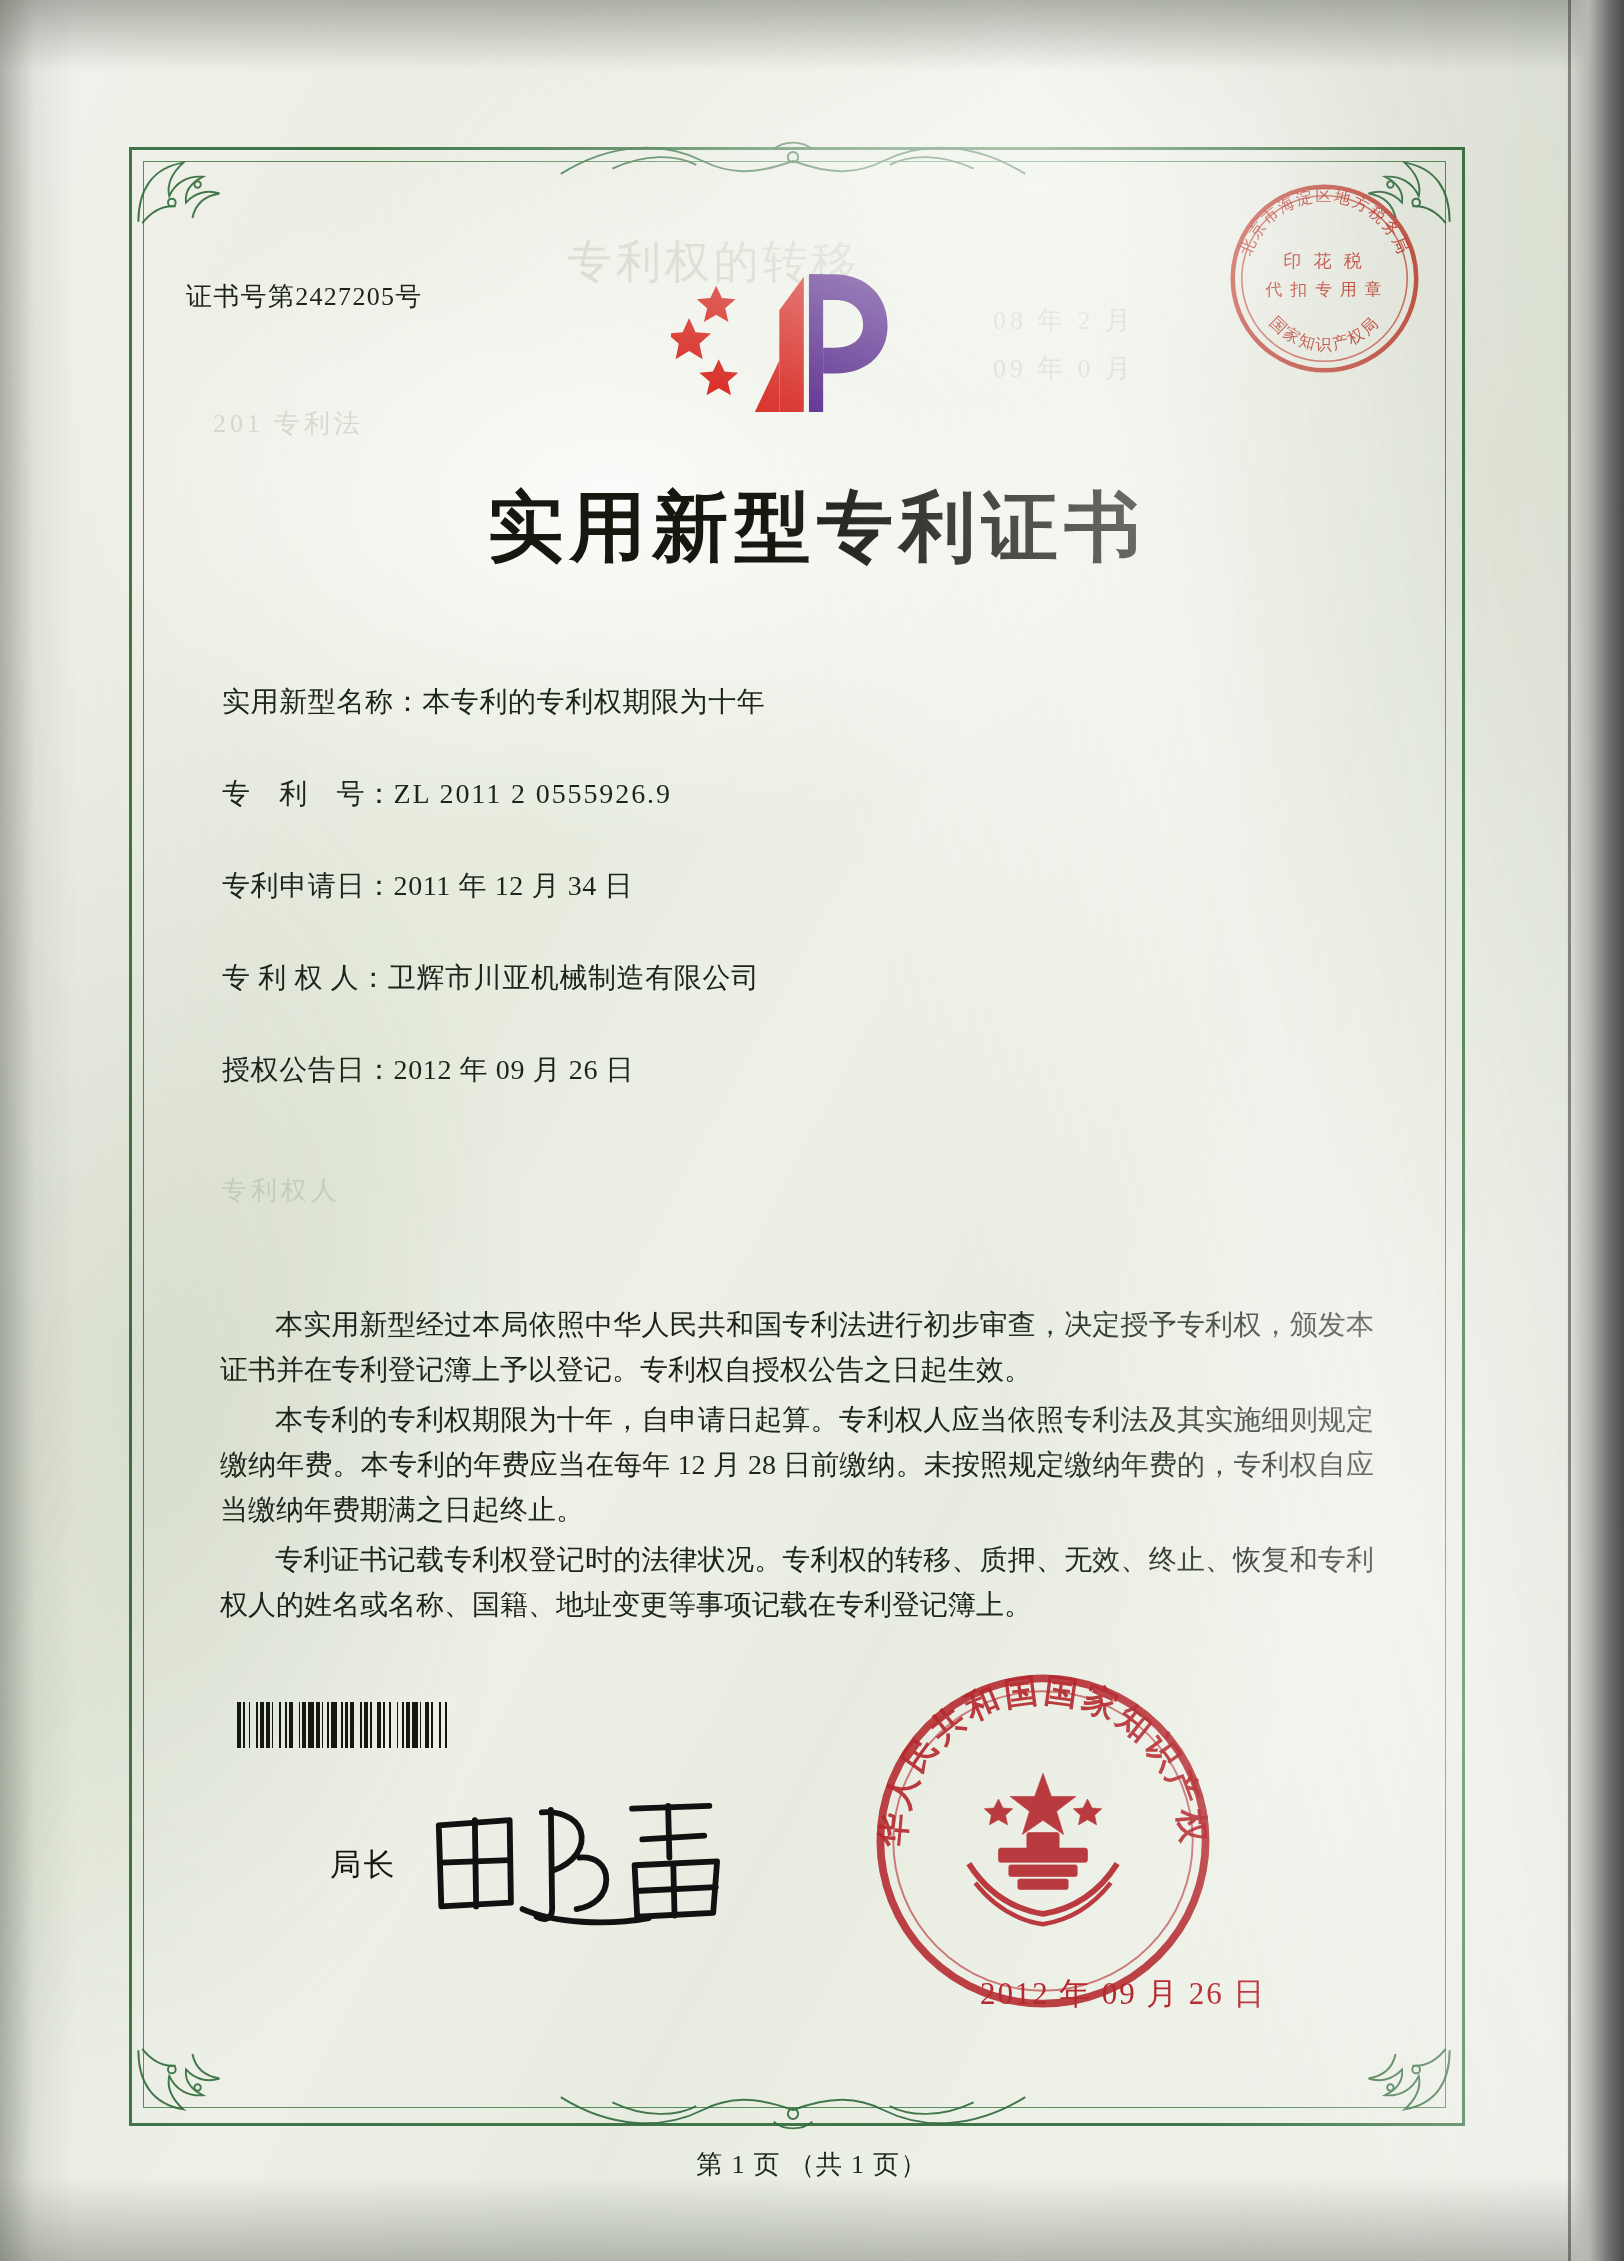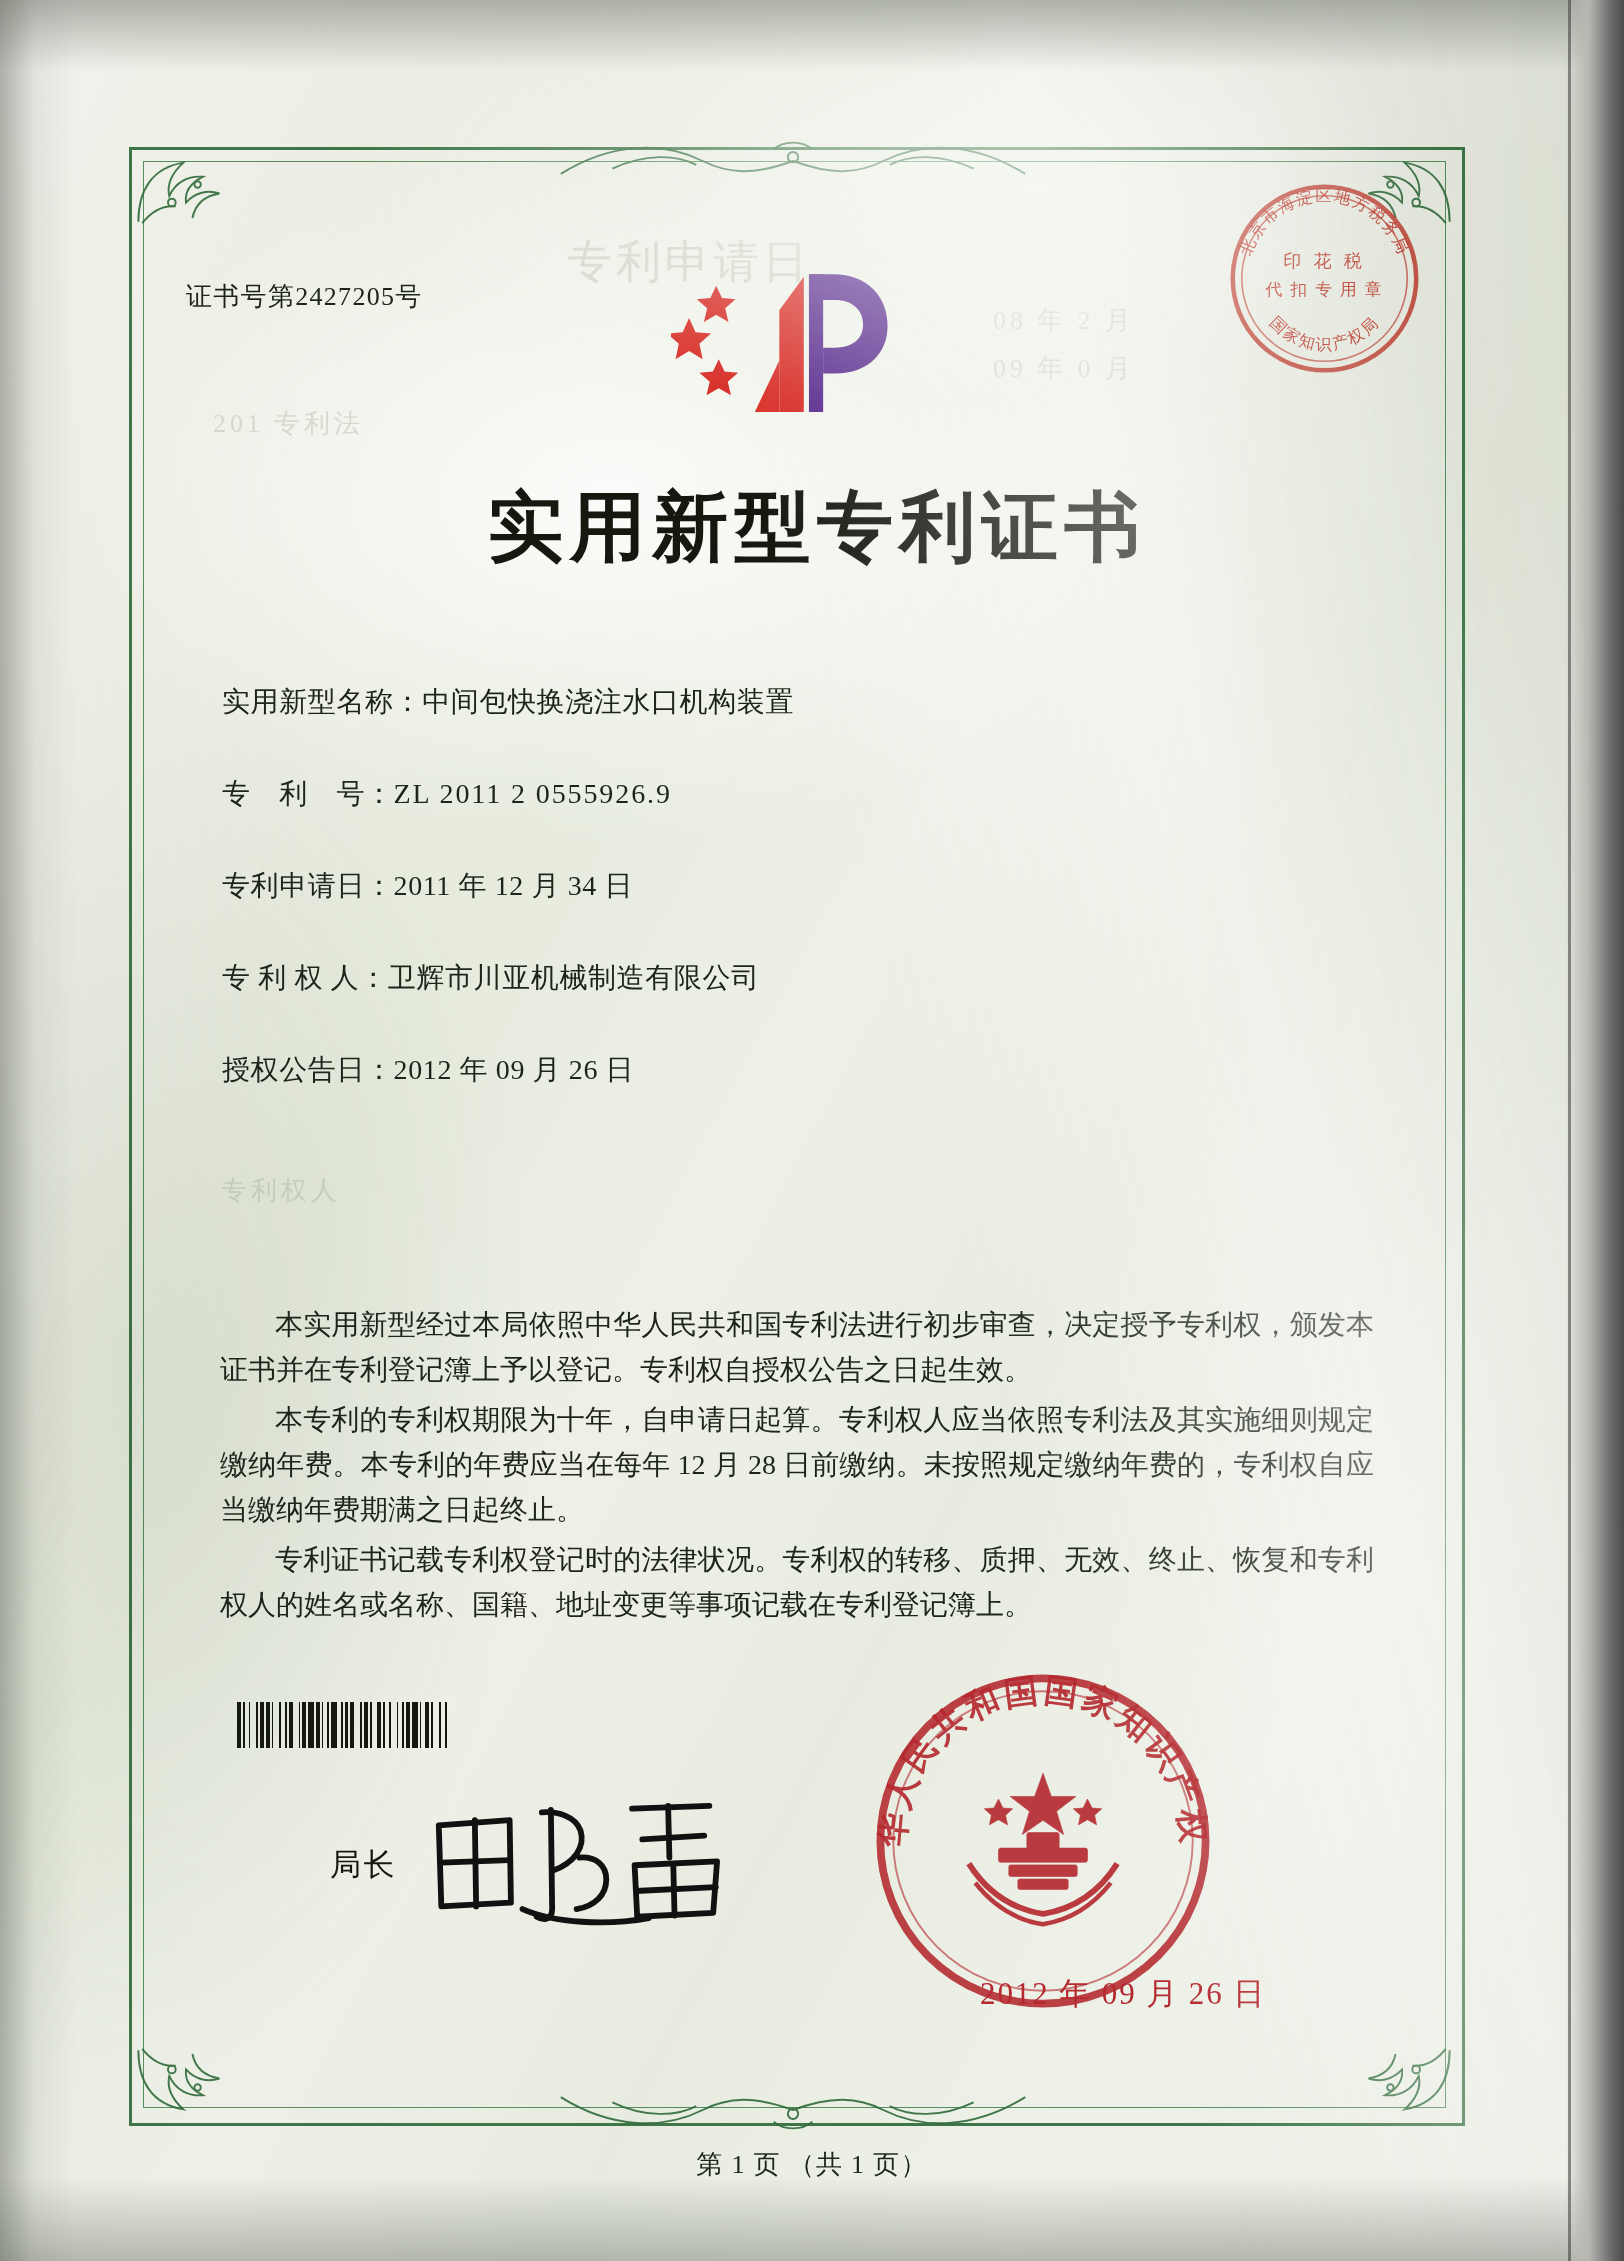--- a/index.html
+++ b/index.html
@@ -301,21 +301,21 @@
   <div class="swirl-bottom">
     <svg viewBox="0 0 800 80" fill="none" stroke="currentColor" stroke-width="3">
       <path d="M40 60 C120 10 200 10 260 40 C300 60 340 62 400 40 C460 62 500 60 540 40 C600 10 680 10 760 60"></path>
       <path d="M120 52 C170 28 220 30 250 46"></path>
       <path d="M680 52 C630 28 580 30 550 46"></path>
       <circle cx="400" cy="34" r="8"></circle>
       <path d="M370 22 C385 8 415 8 430 22"></path>
     </svg>
   </div>
 
-  <div class="ghost g1">专利申请日</div>
+  <div class="ghost g1">专利权的转移</div>
   <div class="ghost g2">08 年 2 月</div>
   <div class="ghost g3">09 年 0 月</div>
   <div class="ghost g4">201 专利法</div>
   <div class="ghost g5">专利权人</div>
 
   <div class="cert-no">证书号第2427205号</div>
 
   <div class="logo">
     <svg viewBox="0 0 380 270">
       <g fill="#d8312a">
@@ -347,21 +347,21 @@
       <text x="154" y="136" fill="#c0392b" font-size="28" font-family="Liberation Serif, serif" text-anchor="middle" letter-spacing="6" opacity=".92">印 花 税</text>
       <text x="154" y="180" fill="#c0392b" font-size="26" font-family="Liberation Serif, serif" text-anchor="middle" letter-spacing="3" opacity=".92">代 扣 专 用 章</text>
     </svg>
   </div>
 
   <div class="title">实用新型专利证书</div>
 
   <div class="fields">
     <div class="field">
       <span class="label">实用新型名称：</span>
-      <span class="value">中间包快换浇注水口机构装置</span>
+      <span class="value">本专利的专利权期限为十年</span>
     </div>
     <div class="field mono">
       <span class="label">专　利　号：</span>
       <span class="value">ZL 2011 2 0555926.9</span>
     </div>
     <div class="field">
       <span class="label">专利申请日：</span>
       <span class="value">2011 年 12 月 34 日</span>
     </div>
     <div class="field">

